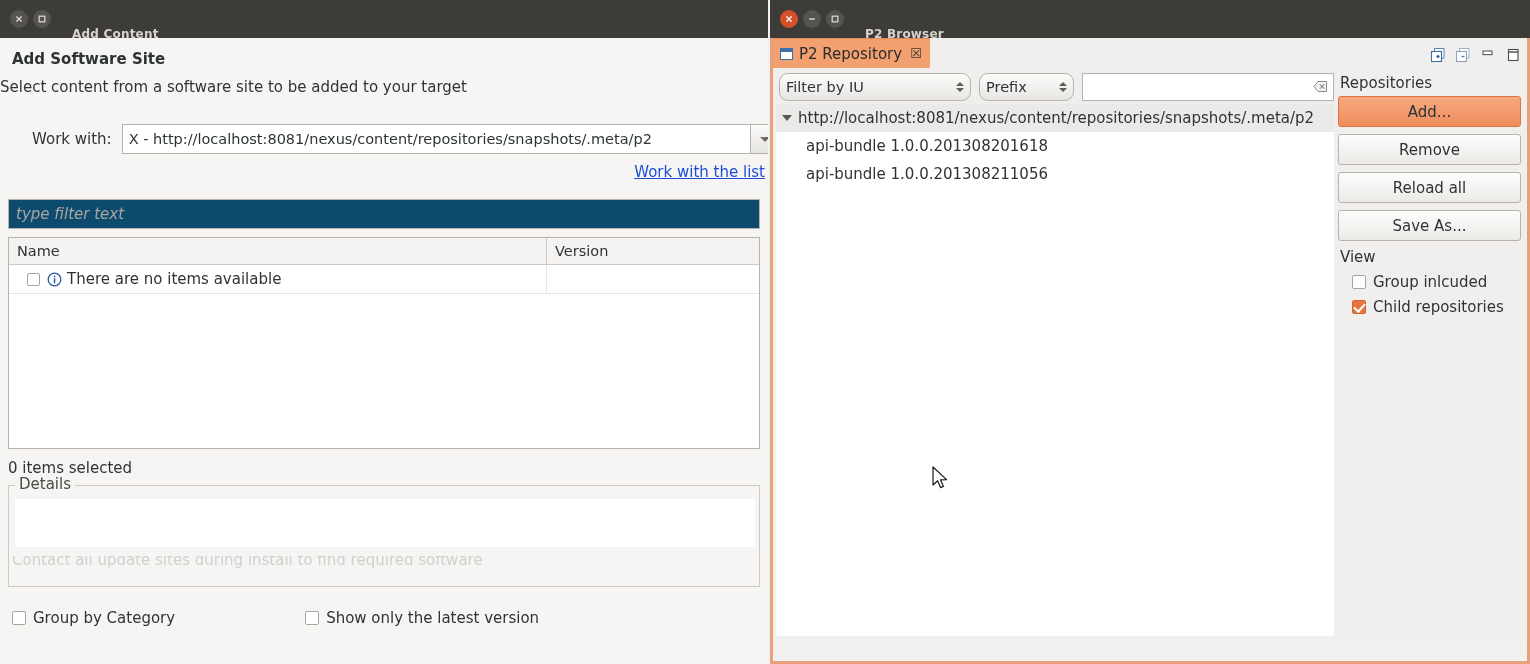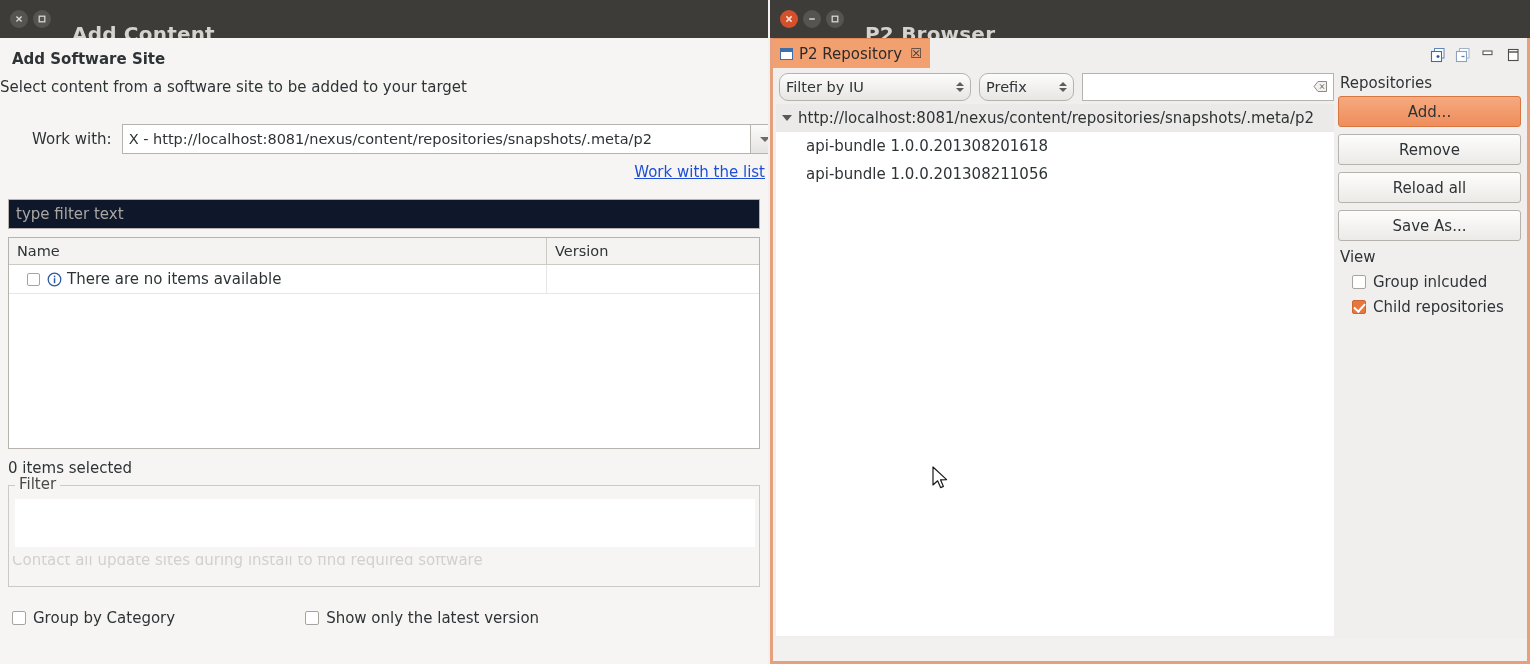--- a/index.html
+++ b/index.html
@@ -17,21 +17,21 @@
     position: absolute; left: 0; top: 0; width: 768px; height: 664px;
     background: #f6f5f4;
     overflow: hidden;
   }
   .titlebar {
     height: 38px; background: #3d3c38;
     display: flex; align-items: center; padding-left: 10px;
     color: #e0ded9;
   }
   .titlebar .tb-title {
-    font-size: 20px; font-weight: bold; color: #d6d3ce;
+    font-size: 12px; font-weight: bold; color: #d6d3ce;
     margin-left: 16px; letter-spacing: .2px; margin-top: 29px;
   }
   .wbtn {
     width: 18px; height: 18px; border-radius: 50%;
     display: inline-flex; align-items: center; justify-content: center;
     margin-right: 5px; font-size: 11px; line-height: 1;
     background: #565450; color: #d8d5d0;
     border: none; padding: 0; cursor: default;
   }
   .wbtn.close-red { background: #d4502a; color: #f4ddd4; }
@@ -64,23 +64,23 @@
     display: flex; align-items: center; justify-content: center;
   }
   .tri-down { width: 0;height: 0;border-left: 5px solid transparent;border-right: 5px solid transparent;border-top: 5px solid #6e6b66;}
   .link-row { text-align: right; padding-right: 0px; margin-top: 8px; }
   .ac-link {
     font-size: 15px; color: #1d4fd6; text-decoration: underline; white-space: nowrap;
     padding-right: 3px;
   }
   .filter-input {
     margin: 18px 8px 0 8px; width: 752px; height: 30px;
-    background: #0f172a; border: 1px solid #b6b3ae;
+    background: #0c4a6e; border: 1px solid #b6b3ae;
     display: flex; align-items: center; padding: 0 7px;
-    font-size: 15px; color: #a9a6a1;
+    font-size: 15px; color: #a9a6a1; font-style: italic;
   }
   .tbl {
     margin: 8px 8px 0 8px; width: 752px; height: 212px;
     border: 1px solid #b6b3ae; background: #ffffff;
     display: flex; flex-direction: column;
   }
   .tbl-head { display: flex; height: 27px; background: #f4f3f1; border-bottom: 1px solid #cdcac5;}
   .th {
     font-size: 14.5px; color: #2e3436; display: flex; align-items: center;
     padding-left: 8px;
@@ -268,21 +268,21 @@
             </span>
             <span class="cell-txt">There are no items available</span>
           </div>
           <div class="cell-ver"></div>
         </div>
       </div>
 
       <div class="items-selected">0 items selected</div>
 
       <div class="details-group">
-        <span class="details-legend">Filter</span>
+        <span class="details-legend">Details</span>
         <div class="details-white"></div>
       </div>
 
       <div class="bottom-checks">
         <label class="bchk">
           <span class="chk"></span>
           <span>Group by Category</span>
         </label>
         <label class="bchk second">
           <span class="chk"></span>

